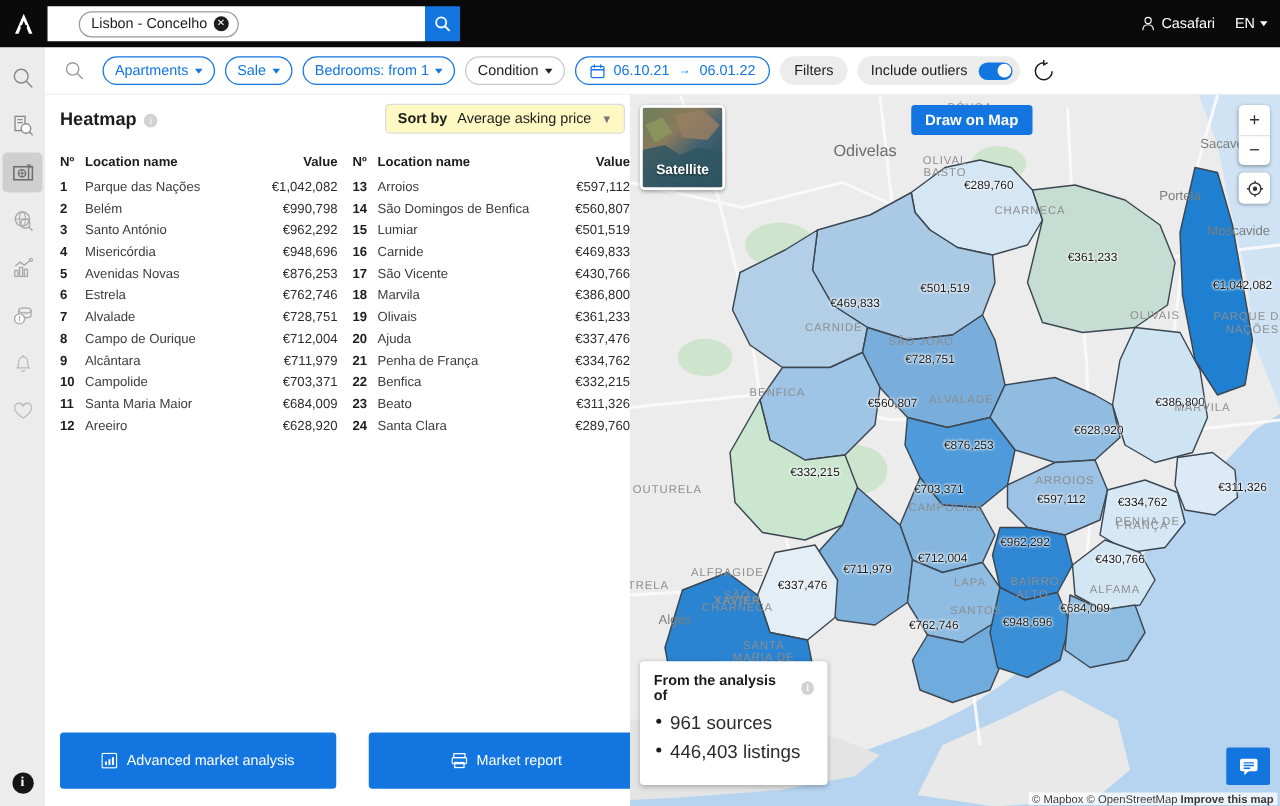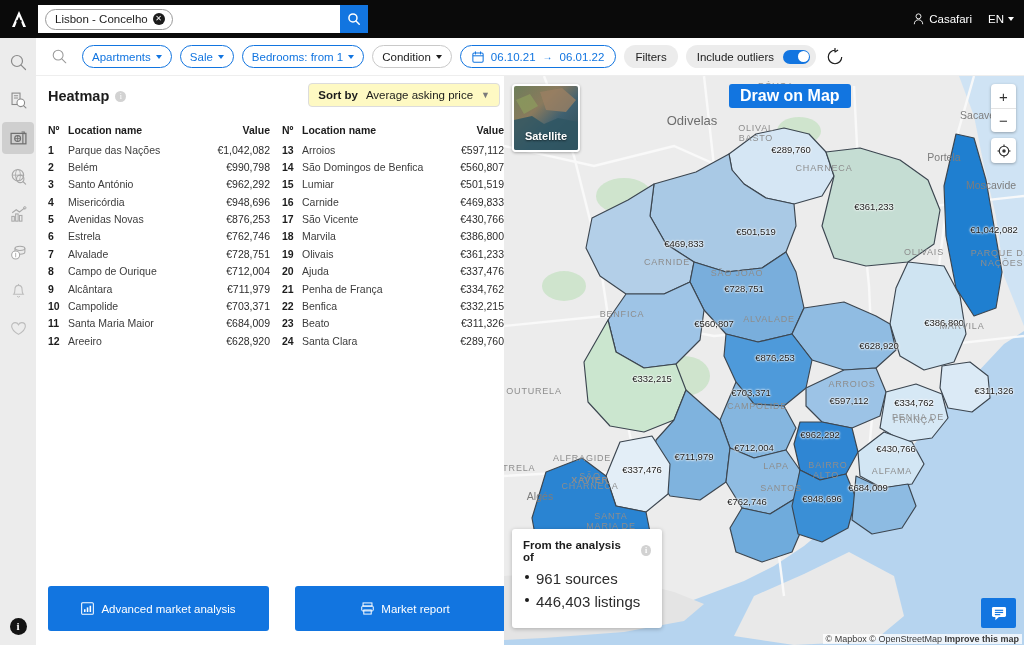--- a/index.html
+++ b/index.html
@@ -18,21 +18,21 @@
     background: #0a0a0a; display: flex; align-items: center;
   }
   .logo-box { width: 38px; height: 38px; display: flex; align-items: center; justify-content: center; }
   .logo-box svg { display: block; }
   .searchwrap {
     position: absolute; left: 38px; top: 5px; width: 330px; height: 28px;
     display: flex; align-items: center;
   }
   .searchfield {
     flex: 1; height: 28px; background: #fff; display: flex; align-items: center;
-    padding-left: 7px;
+    padding-left: 25px;
   }
   .chip {
     display: inline-flex; align-items: center; gap: 5px;
     border: 1px solid #9a9a9a; border-radius: 13px;
     height: 21px; padding: 0 7px 0 9px; font-size: 11.5px; color: #1c1c1c;
     white-space: nowrap;
   }
   .chip-x {
     width: 12px; height: 12px; border-radius: 50%; background: #1c1c1c;
     color: #fff; font-size: 8px; line-height: 12px; text-align: center;
@@ -162,21 +162,21 @@
     box-shadow: 0 1px 3px rgba(0,0,0,.3);
   }
   .sat-label {
     position: absolute; left: 0; right: 0; bottom: 8px; text-align: center;
     color: #fff; font-size: 11px; font-weight: bold;
     text-shadow: 0 1px 2px rgba(0,0,0,.6);
   }
   .draw-btn {
     position: absolute; left: 225px; top: 8px; height: 24px; background: #1275e0;
     color: #fff; border: none; border-radius: 3px; padding: 0 11px;
-    font-size: 16px; font-weight: bold; cursor: pointer;
+    font-size: 12px; font-weight: bold; cursor: pointer;
     font-family: "Liberation Sans", sans-serif;
   }
   .zoomctl {
     position: absolute; right: 8px; top: 8px; width: 25px;
     background: #fff; border-radius: 4px; box-shadow: 0 1px 3px rgba(0,0,0,.3);
   }
   .zoomctl div {
     height: 24px; display: flex; align-items: center; justify-content: center;
     font-size: 15px; color: #333; cursor: pointer;
   }

